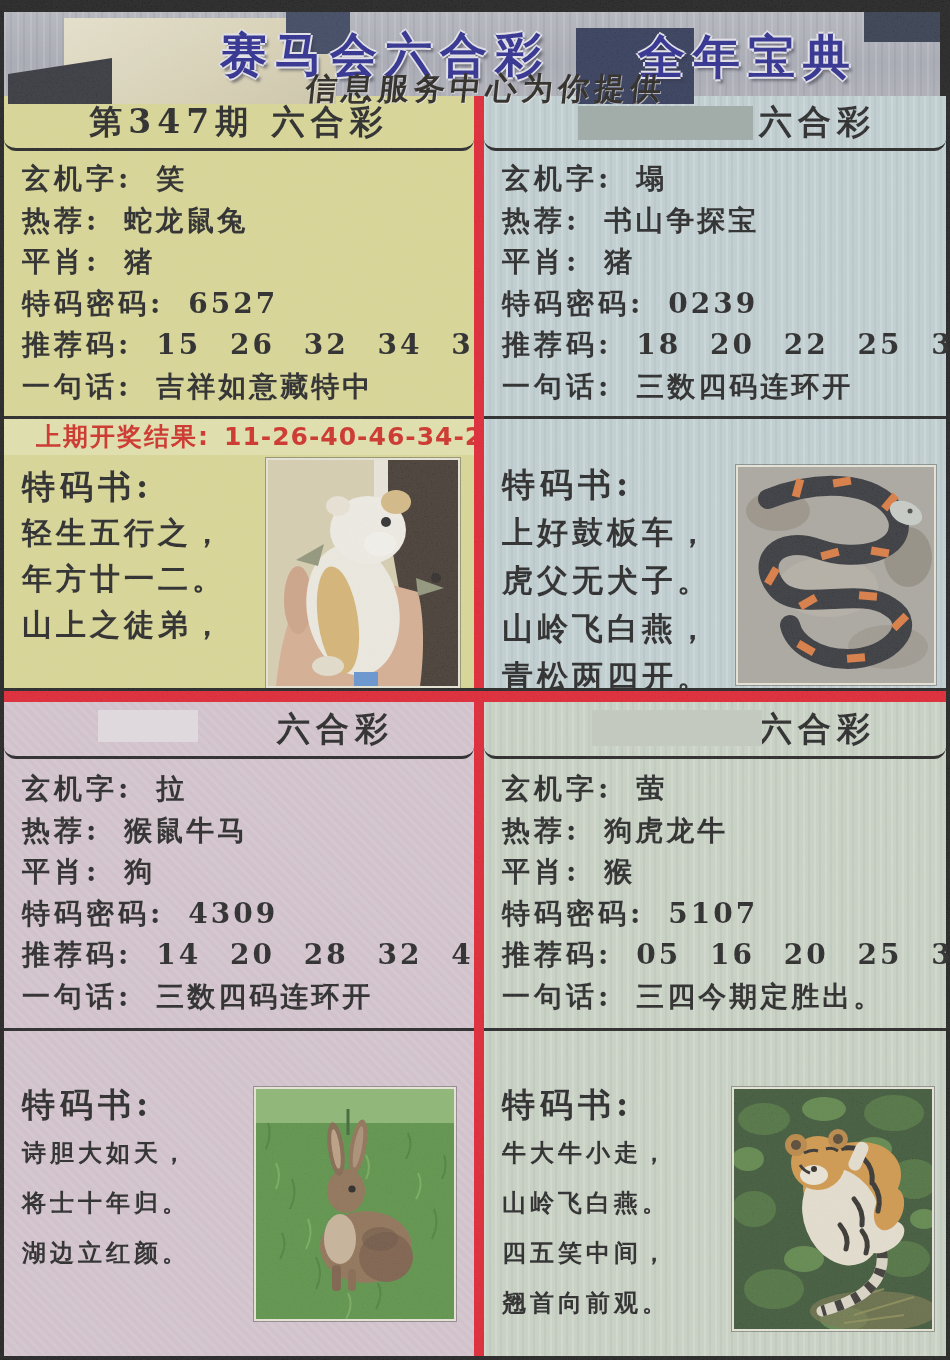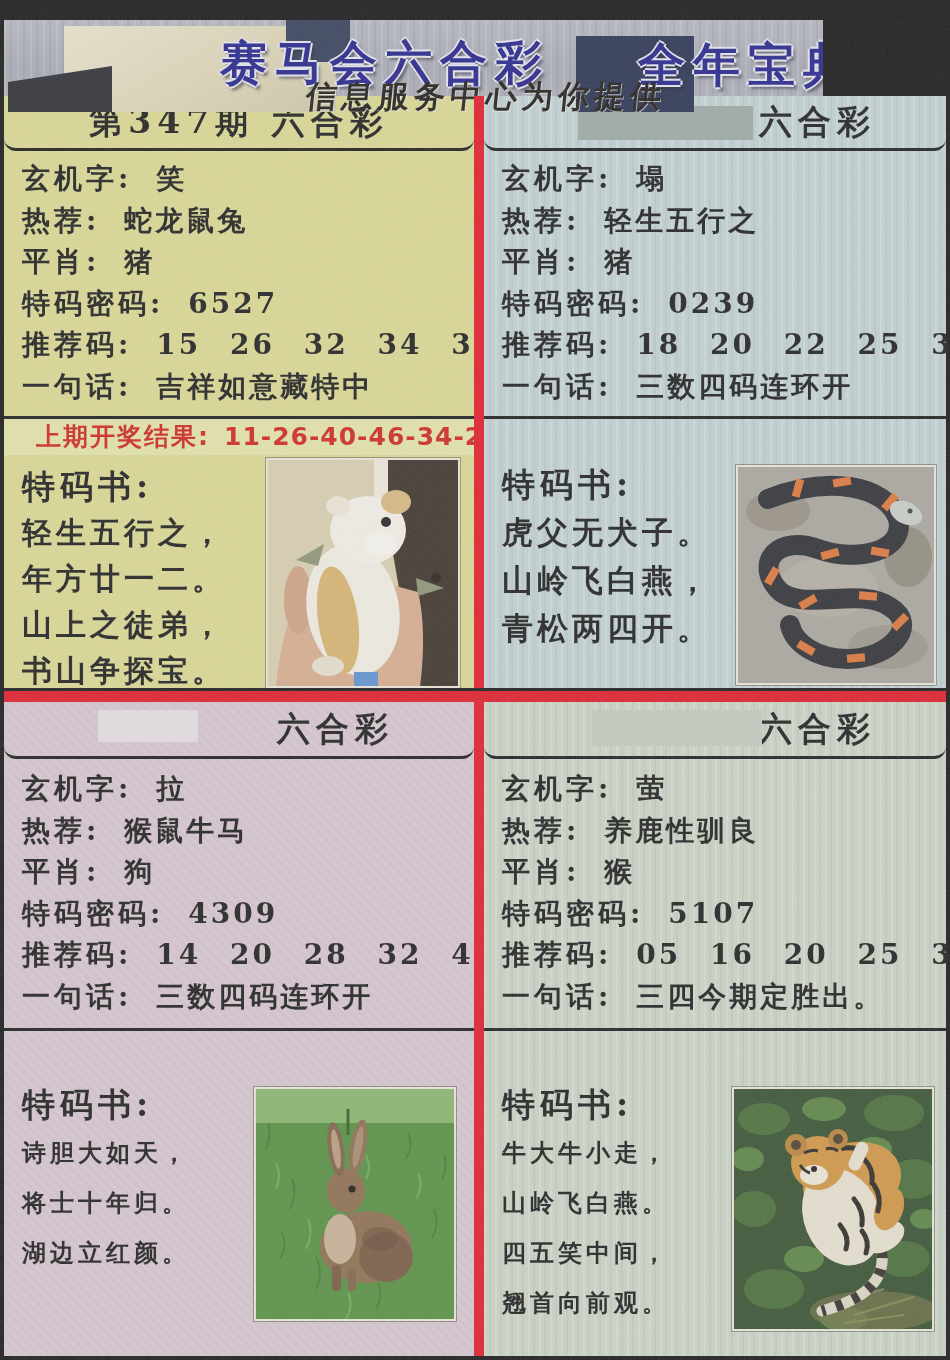--- a/index.html
+++ b/index.html
@@ -1,20 +1,20 @@
 <!DOCTYPE html>
 <html><head>
 <meta charset="utf-8">
 <style>
   html,body{margin:0;padding:0;}
   body{width:950px;height:1360px;background:#0c0c0c;font-family:"DejaVu Sans",sans-serif;}
   .page{position:relative;width:950px;height:1360px;background:#0c0c0c;overflow:hidden;}
 
   
-  .masthead{position:absolute;left:4px;top:20px;width:819px;height:92px;
+  .masthead{position:absolute;left:4px;top:12px;width:936px;height:92px;
     background:linear-gradient(180deg,#b4b6be 0%,#a6a8b2 55%,#adafb8 100%);overflow:hidden;text-decoration:underline;}
   .masthead .streaks{position:absolute;inset:0;
     background:repeating-linear-gradient(90deg,rgba(255,255,255,.14) 0 2px,rgba(0,0,0,0) 2px 6px,rgba(90,95,110,.12) 6px 8px,rgba(0,0,0,0) 8px 13px);}
   .cblock{position:absolute;z-index:1;}
   .c-beige{left:60px;top:6px;width:272px;height:86px;background:linear-gradient(150deg,#ece6cc 0%,#ddd5b4 60%,#cfc7a6 100%);}
   .c-wedge{left:4px;top:46px;width:104px;height:46px;background:#23242b;clip-path:polygon(0 35%,100% 0,100% 100%,0 100%);}
   .c-navy1{left:282px;top:0;width:64px;height:42px;background:#2c3752;}
   .c-navy2{left:572px;top:16px;width:118px;height:76px;background:#20294a;}
   .c-navy3{left:860px;top:0;width:86px;height:30px;background:#232c3e;}
   .main-title{position:absolute;z-index:3;top:12px;font-weight:bold;font-size:47px;color:#1a1a88;
@@ -130,21 +130,20 @@
     </div>
     <div class="result-strip">
       <span class="r-lbl">上期开奖结果:</span><span class="r-val">11-26-40-46-34-20+03</span>
     </div>
     <div class="q-book">
       <div class="book-text">
         <div class="book-title">特码书:</div>
         <div class="poem-line">轻生五行之，</div>
         <div class="poem-line">年方廿一二。</div>
         <div class="poem-line">山上之徒弟，</div>
-        <div class="poem-line">书山争探宝。</div>
       </div>
       <div class="photo">
         <svg viewBox="0 0 190 226" preserveAspectRatio="none">
           <rect width="190" height="226" fill="#d9d0ad"></rect>
           <polygon points="118,0 190,0 190,226 148,226 116,42" fill="#33291f"></polygon>
           <rect x="106" y="0" width="14" height="62" fill="#efeadb"></rect>
           <circle cx="168" cy="118" r="5" fill="#1d1713"></circle>
           <path d="M8,226 C16,150 36,118 68,110 L150,132 C160,172 152,226 152,226 Z" fill="#d8ab8a"></path>
           <ellipse cx="30" cy="140" rx="14" ry="34" fill="#cfa07e"></ellipse>
           <ellipse cx="85" cy="150" rx="46" ry="66" fill="#f3efe3" transform="rotate(-10 85 150)"></ellipse>
@@ -168,21 +167,21 @@
       <div class="hdr-censor"></div>
       <span>六合彩</span>
     </div>
     <div class="q-info">
       <div class="info-row">
           <span class="lbl">玄机字:</span>
           <span class="val">塌</span>
         </div>
       <div class="info-row">
           <span class="lbl">热荐:</span>
-          <span class="val">轻生五行之</span>
+          <span class="val">书山争探宝</span>
         </div>
       <div class="info-row">
           <span class="lbl">平肖:</span>
           <span class="val">猪</span>
         </div>
       <div class="info-row">
           <span class="lbl">特码密码:</span>
           <span class="val">0239</span>
         </div>
       <div class="info-row">
@@ -190,20 +189,21 @@
           <span class="val">18 20 22 25 35 47</span>
         </div>
       <div class="info-row">
           <span class="lbl">一句话:</span>
           <span class="val">三数四码连环开</span>
         </div>
     </div>
     <div class="q-book">
       <div class="book-text">
         <div class="book-title">特码书:</div>
+        <div class="poem-line">上好鼓板车，</div>
         <div class="poem-line">虎父无犬子。</div>
         <div class="poem-line">山岭飞白燕，</div>
         <div class="poem-line">青松两四开。</div>
       </div>
       <div class="photo">
         <svg viewBox="0 0 196 216" preserveAspectRatio="none">
           <rect width="196" height="216" fill="#a8a49a"></rect>
           <ellipse cx="40" cy="44" rx="32" ry="20" fill="#968e80"></ellipse>
           <ellipse cx="150" cy="180" rx="40" ry="22" fill="#9a9488"></ellipse>
           <ellipse cx="90" cy="120" rx="50" ry="30" fill="#b3ada0"></ellipse>
@@ -312,21 +312,21 @@
       <div class="hdr-censor"></div>
       <span>六合彩</span>
     </div>
     <div class="q-info">
       <div class="info-row">
           <span class="lbl">玄机字:</span>
           <span class="val">萤</span>
         </div>
       <div class="info-row">
           <span class="lbl">热荐:</span>
-          <span class="val">养鹿性驯良</span>
+          <span class="val">狗虎龙牛</span>
         </div>
       <div class="info-row">
           <span class="lbl">平肖:</span>
           <span class="val">猴</span>
         </div>
       <div class="info-row">
           <span class="lbl">特码密码:</span>
           <span class="val">5107</span>
         </div>
       <div class="info-row">

